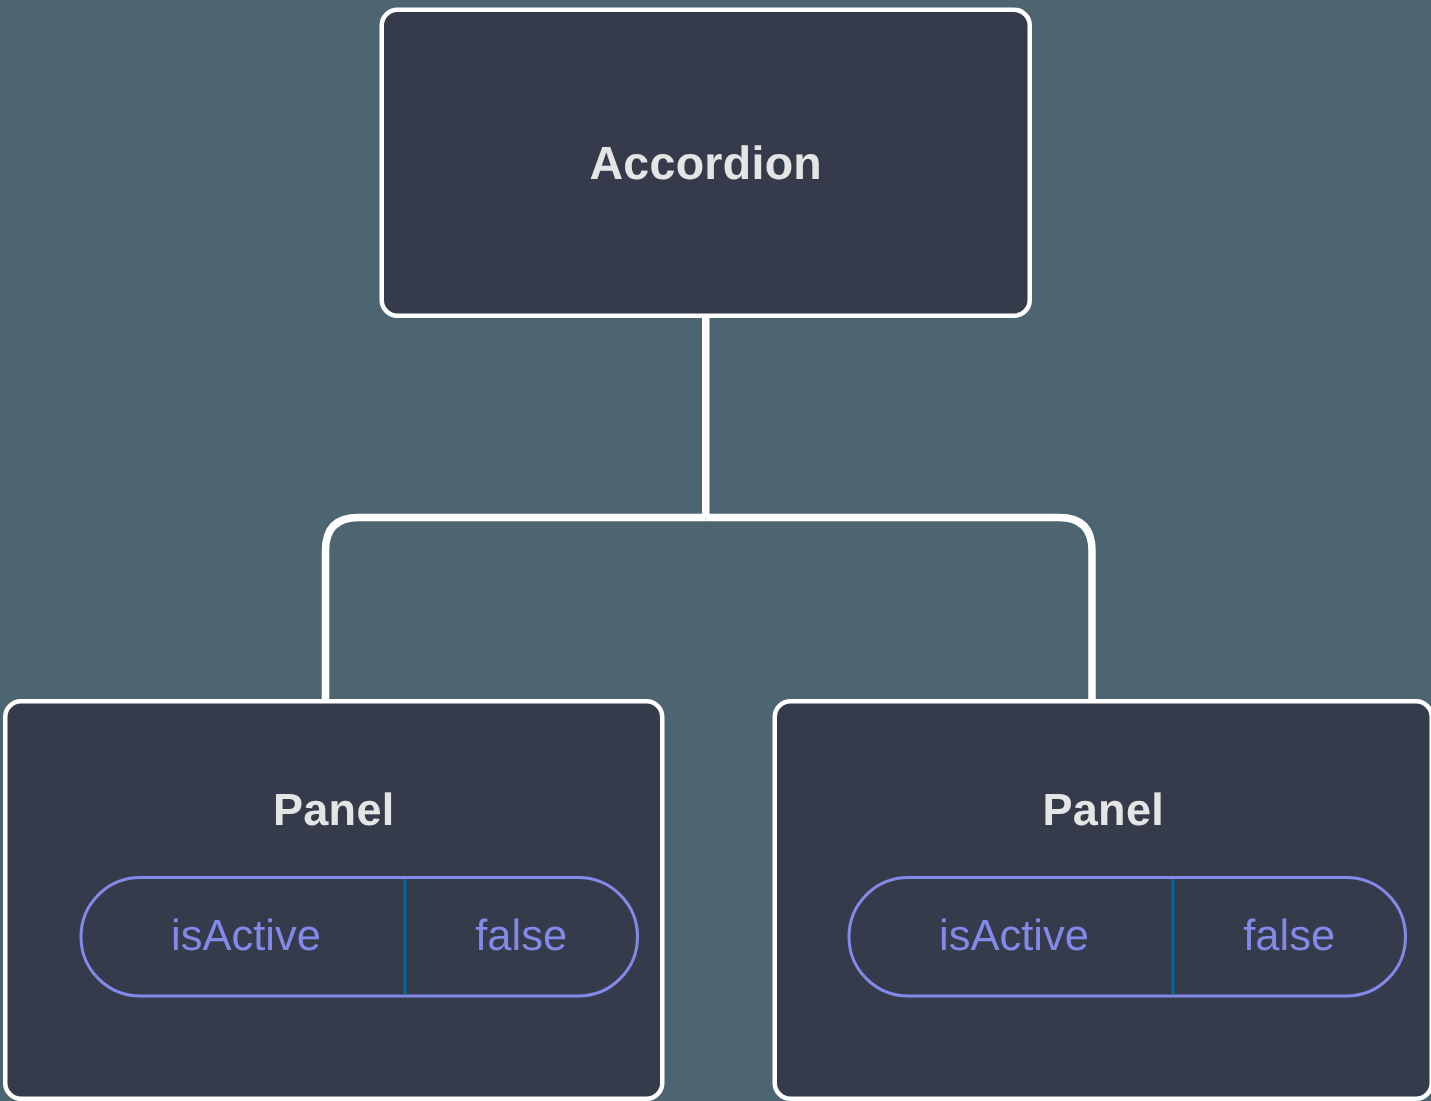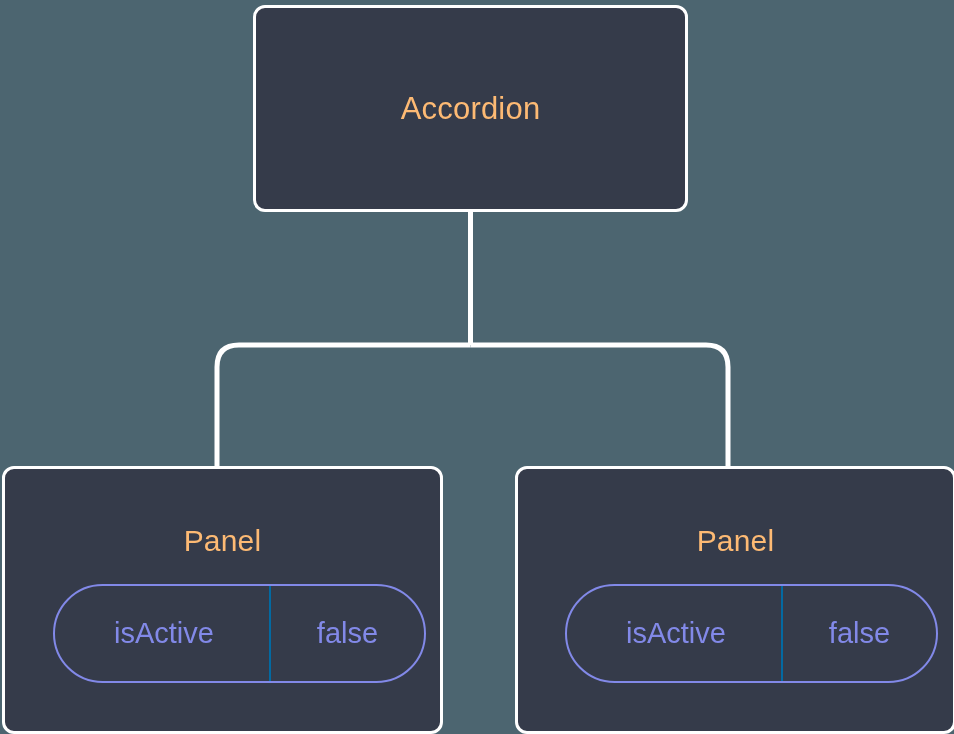--- a/index.html
+++ b/index.html
@@ -45,24 +45,24 @@
 
   .node-root {
     left: 253px;
     top: 5px;
     width: 435px;
     height: 207px;
     justify-content: center;
   }
 
   .node-title {
-    color: #fdba74;
+    color: #e5e5e5;
     font-size: 31px;
     line-height: 1.15;
-    font-weight: 400;
+    font-weight: 700;
     letter-spacing: 0.2px;
     white-space: nowrap;
   }
 
   .node-panel {
     width: 441px;
     height: 268px;
     top: 466px;
     padding-top: 55px;
   }
@@ -73,21 +73,21 @@
   .node-panel .node-title {
     font-size: 30px;
   }
 
   
   .pill {
     display: flex;
     align-items: stretch;
     box-sizing: border-box;
     margin-top: 25px;
-    height: 99px;
+    height: 81px;
     border: 2px solid #8289e8;
     border-radius: 999px;
     background: transparent;
     overflow: hidden;
   }
 
   .pill-cell {
     display: flex;
     align-items: center;
     justify-content: center;

